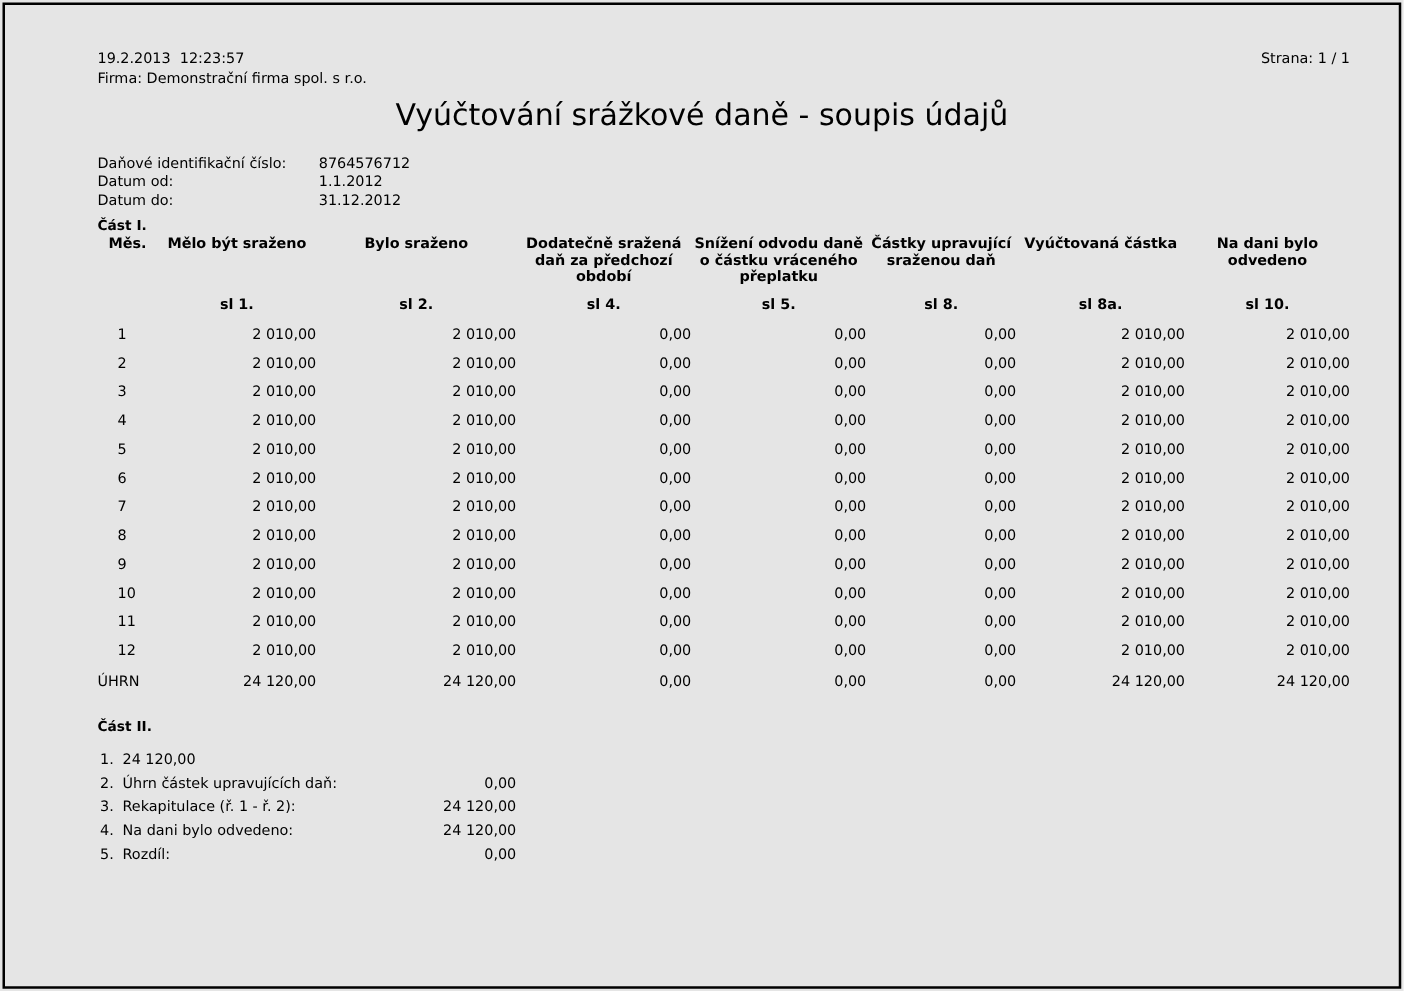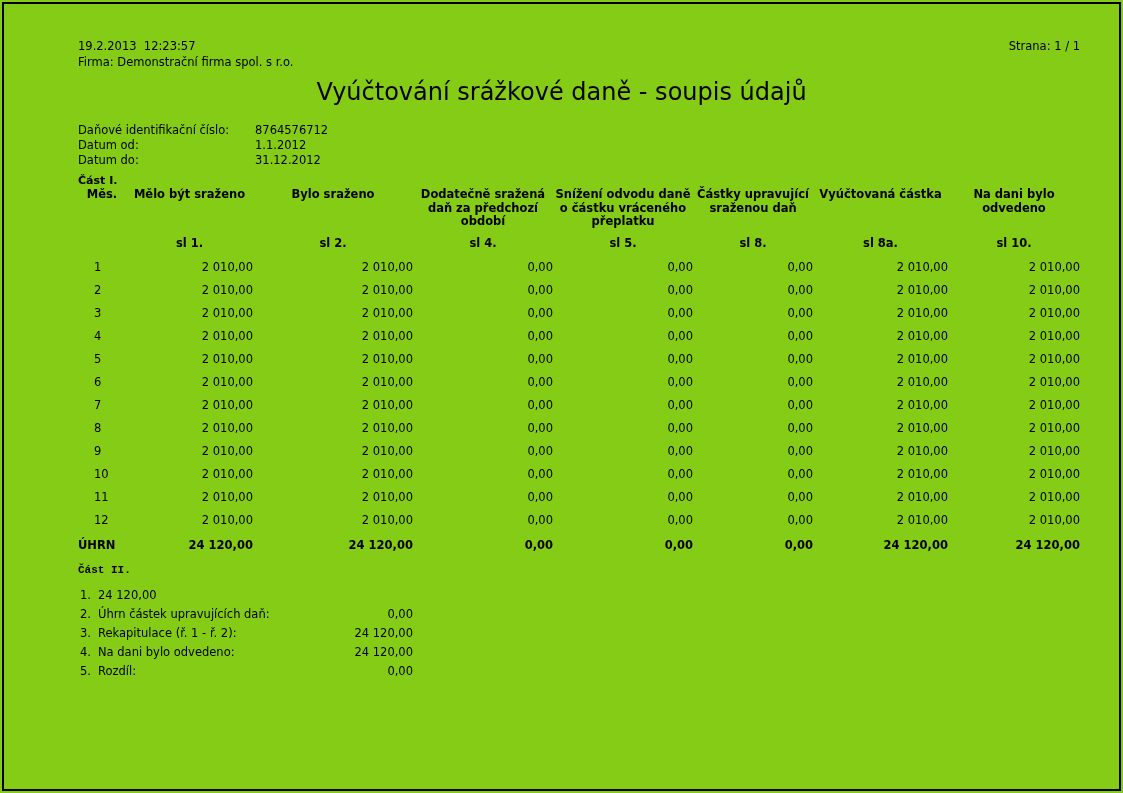--- a/index.html
+++ b/index.html
@@ -1,21 +1,21 @@
 <!DOCTYPE html>
 <html><head>
 <meta charset="utf-8">
 <style>
   * { margin: 0; padding: 0; box-sizing: border-box; }
   html, body { background: #fff; }
   .page {
     position: relative;
     width: 1123px;
     height: 793px;
-    background: #84cc16;
+    background: #e5e5e5;
     color: #000000;
     font-family: "DejaVu Sans", sans-serif;
     overflow: hidden;
   }
   .frame {
     position: absolute;
     top: 2px; left: 2px; right: 2px; bottom: 2px;
     border: 2px solid #000000;
     pointer-events: none;
   }
@@ -57,24 +57,24 @@
   }
   tr.sl-row th { padding-top: 8px; }
   table.main-table td {
     font-size: 11.5px;
     line-height: 12px;
     text-align: right;
     padding: 11px 0 0 0;
     white-space: pre;
   }
   table.main-table td.mes { text-align: left; padding-left: 16px; }
-  tr.total-row td { font-weight: bold; padding-top: 13px; }
+  tr.total-row td { font-weight: normal; padding-top: 13px; }
   tr.total-row td.mes { padding-left: 0; }
 
-  .part2-heading { margin-top: 12px; font-family: Liberation Mono, monospace; }
+  .part2-heading { margin-top: 24px; }
   .part2-list { margin-top: 9px; }
   .p2-row {
     display: flex;
     width: 335px;
     padding-left: 2px;
     font-size: 11.5px;
     line-height: 19px;
   }
   .p2-num { width: 18px; flex: none; }
   .p2-label { flex: 1; }

